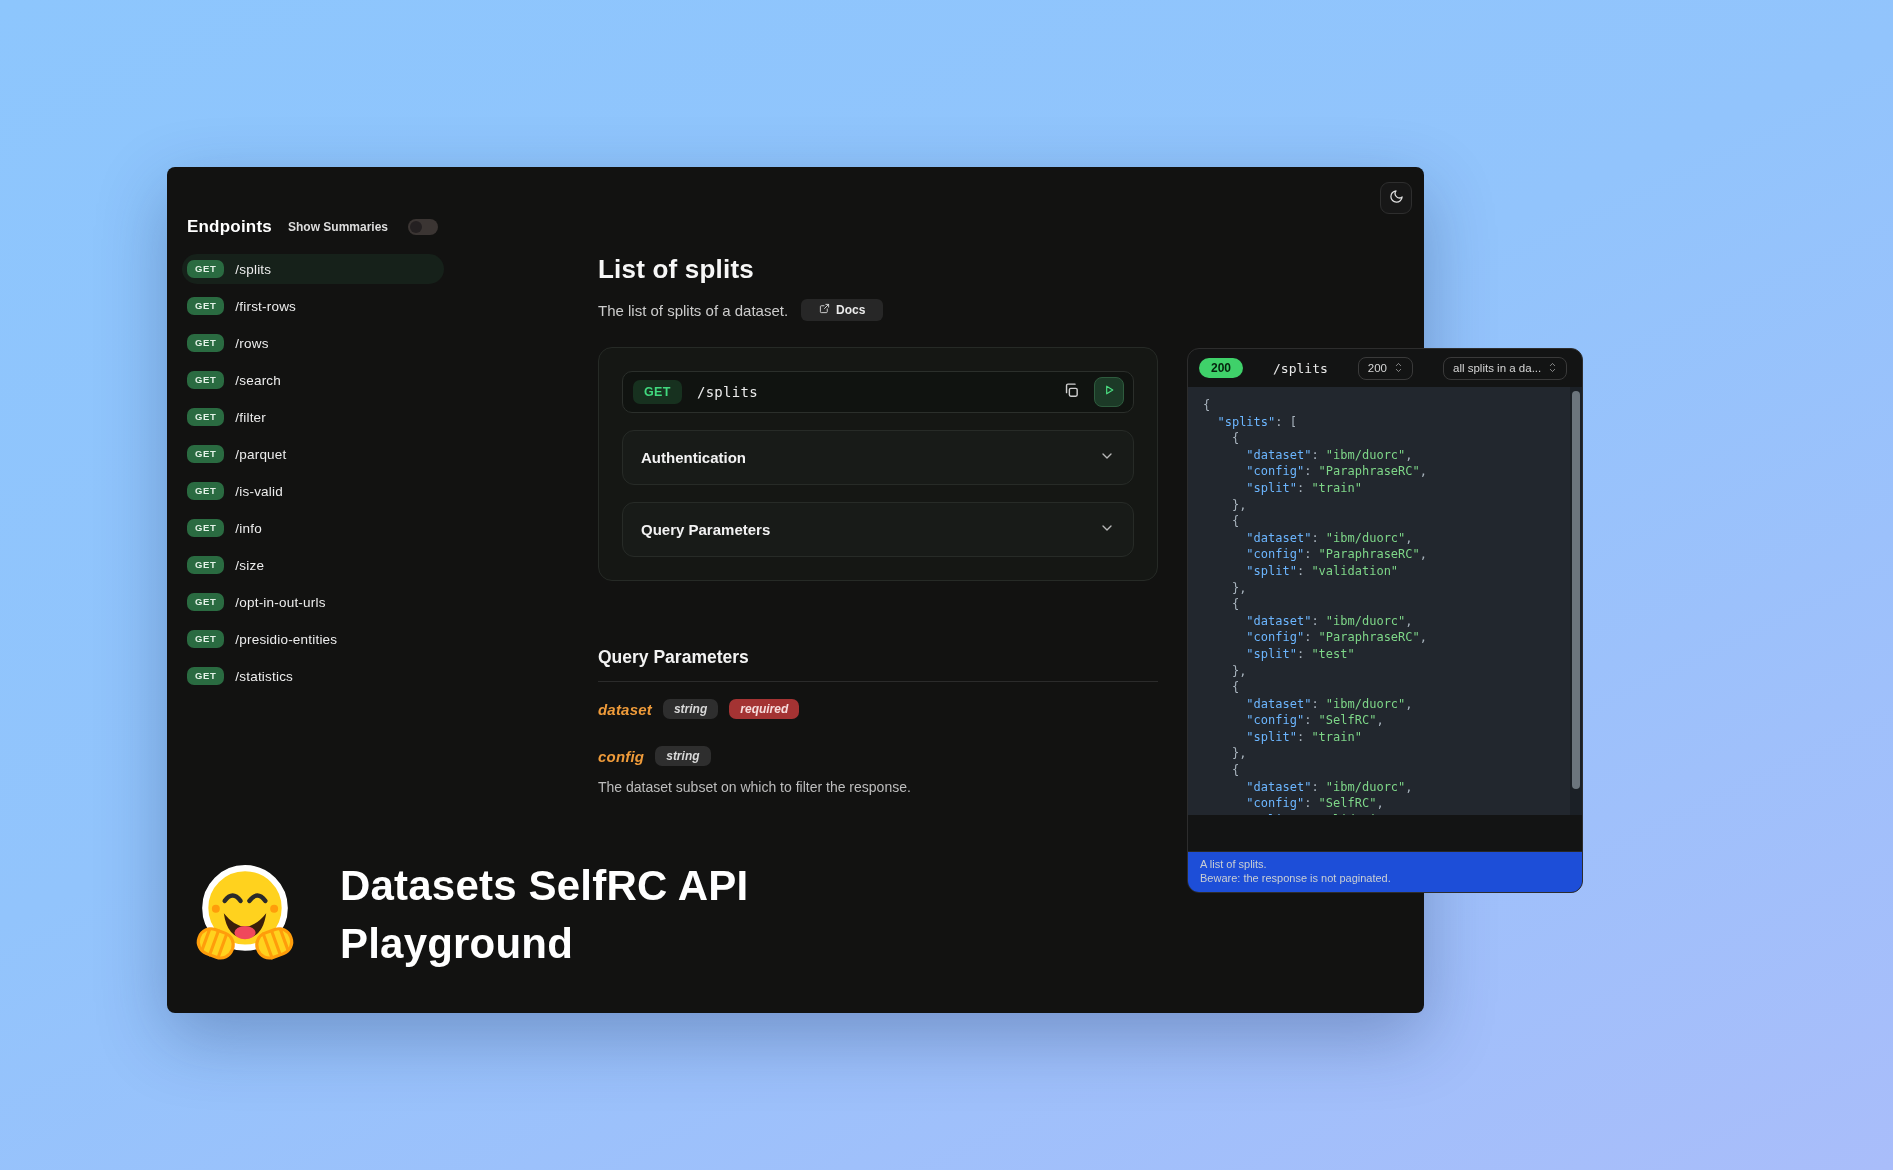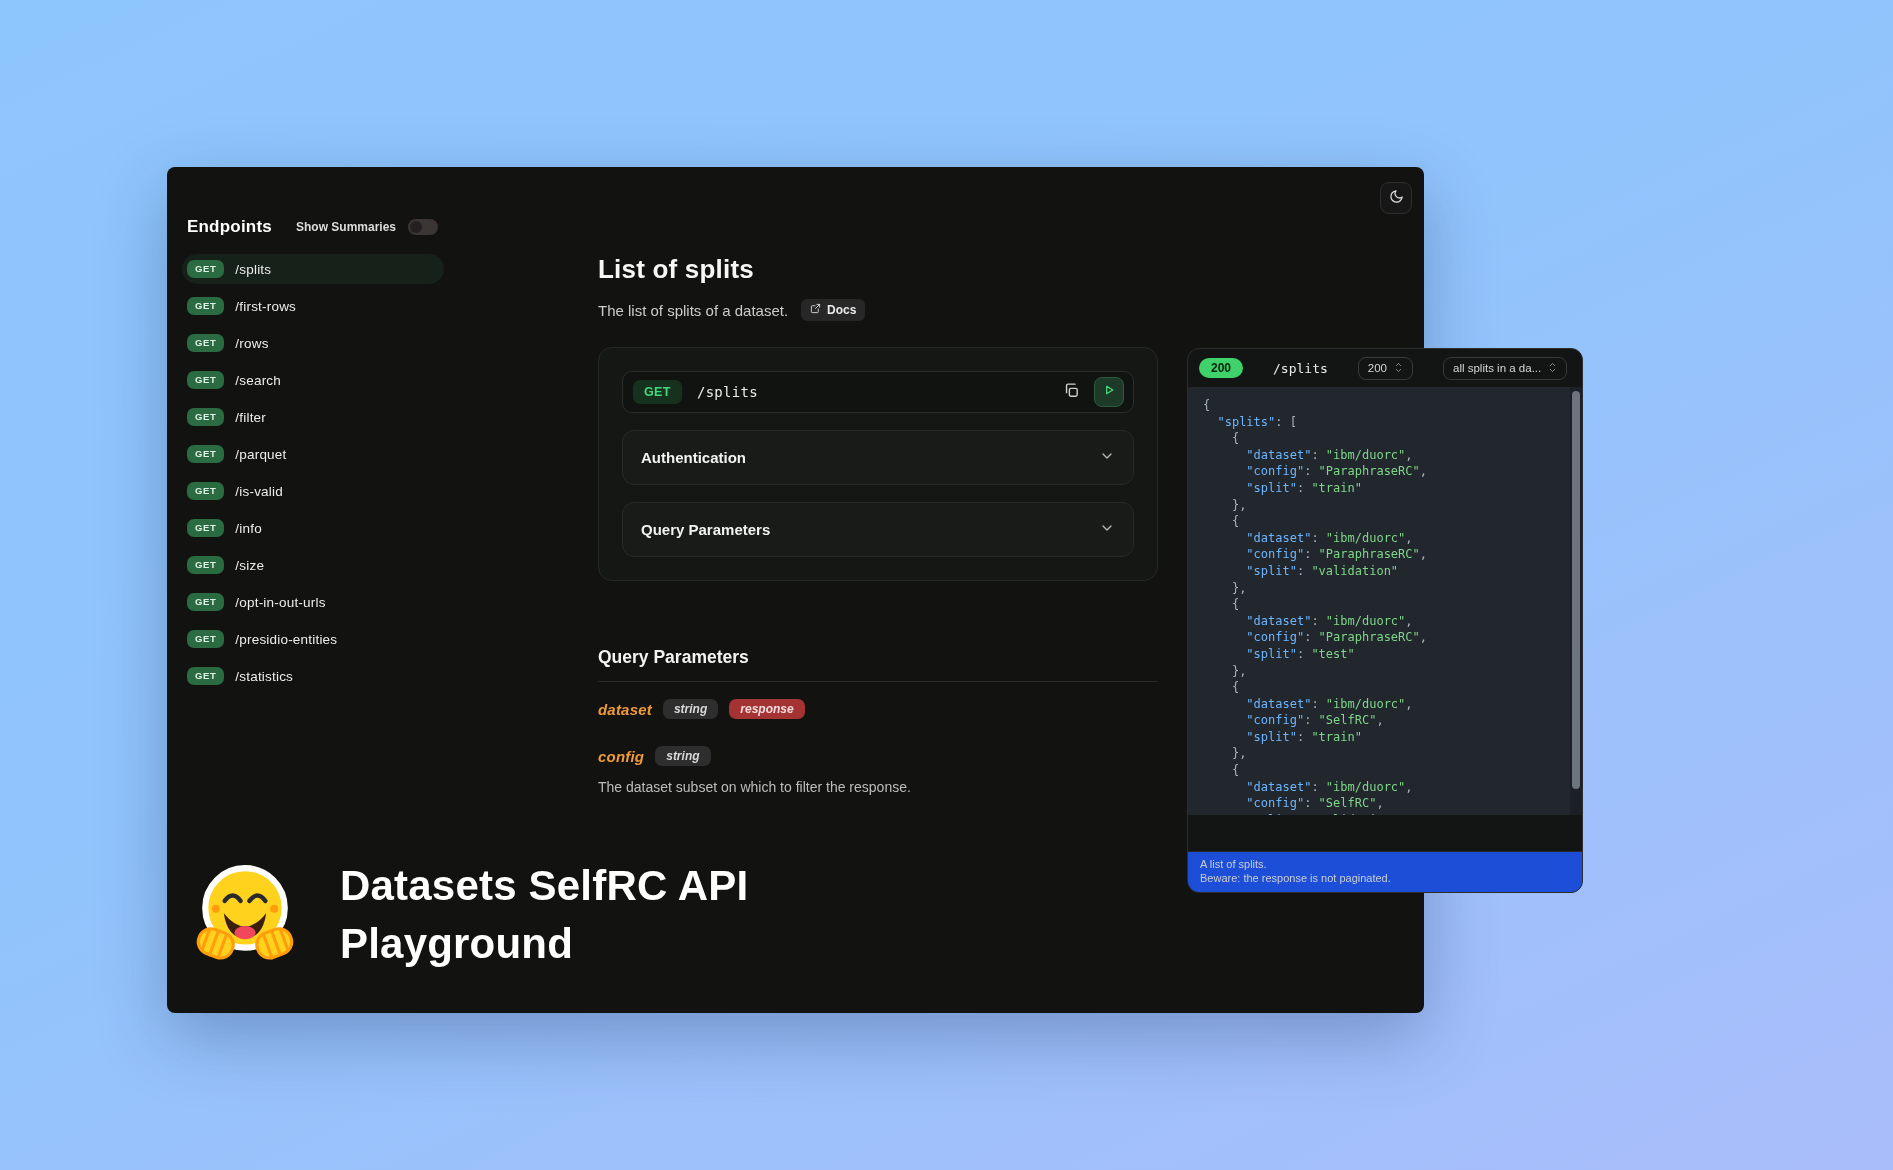--- a/index.html
+++ b/index.html
@@ -27,21 +27,21 @@
     background: #171717;
     display: flex; align-items: center; justify-content: center;
     cursor: pointer;
   }
   .theme-btn svg { width: 15px; height: 15px; stroke: #e0e0e0; fill: none; stroke-width: 2; }
 
   
   .sidebar { position: absolute; left: 15px; top: 50px; width: 262px; }
   .sb-head { display: flex; align-items: center; justify-content: space-between; padding: 0 6px 0 5px; margin-bottom: 17px; }
   .sb-title { color: #ffffff; font-size: 17px; font-weight: 700; letter-spacing: .2px; }
-  .sb-right { display: flex; align-items: center; gap: 12px; }
+  .sb-right { display: flex; align-items: center; gap: 20px; }
   .sb-toggle-label { color: #dddddd; font-size: 12px; font-weight: 600; }
   .toggle { width: 30px; height: 16px; background: #3b3533; border-radius: 9px; position: relative; cursor: pointer; }
   .toggle .knob { position: absolute; left: 2px; top: 2px; width: 12px; height: 12px; border-radius: 50%; background: #242021; }
 
   .ep-row {
     height: 30px; border-radius: 15px;
     display: flex; align-items: center; gap: 11px;
     padding: 0 5px; margin-bottom: 7px; cursor: pointer;
   }
   .ep-row.selected { background: #16211a; }
@@ -52,21 +52,21 @@
   }
   .ep-path { color: #ededed; font-size: 13.5px; font-weight: 500; letter-spacing: .2px; }
 
   
   .main { position: absolute; left: 431px; top: 88px; width: 560px; }
   .main h1 { color: #f7f7f7; font-size: 26px; line-height: 28px; font-weight: 700; letter-spacing: .2px; }
   .desc-row { margin-top: 16px; display: flex; align-items: center; gap: 13px; }
   .desc-text { color: #cccccc; font-size: 15px; }
   .docs-chip {
     display: inline-flex; align-items: center; gap: 6px;
-    background: #272727; border-radius: 6px; padding: 4px 9px;
+    background: #272727; border-radius: 6px; padding: 4px 18px;
     color: #eaeaea; font-size: 12px; font-weight: 700; cursor: pointer;
   }
   .docs-chip svg { width: 11px; height: 11px; stroke: #dcdcdc; fill: none; stroke-width: 2; }
 
   .req-panel {
     margin-top: 26px;
     background: #151714; border: 1px solid #262a26; border-radius: 14px;
     padding: 23px;
   }
   .req-bar {
@@ -279,21 +279,21 @@
     </div>
 
     <div class="qp-section">
       <div class="qp-title">Query Parameters</div>
       <hr class="qp-hr">
       <div>
           <div class="param">
             <div class="param-head">
               <span class="param-name">dataset</span>
               <span class="badge-type">string</span>
-              <span class="badge-type badge-required">response</span>
+              <span class="badge-type badge-required">required</span>
             </div>
           </div>
           <div class="param">
             <div class="param-head">
               <span class="param-name">config</span>
               <span class="badge-type">string</span>
             </div>
             <div class="param-desc">The dataset subset on which to filter the response.</div>
           </div>
         </div>

